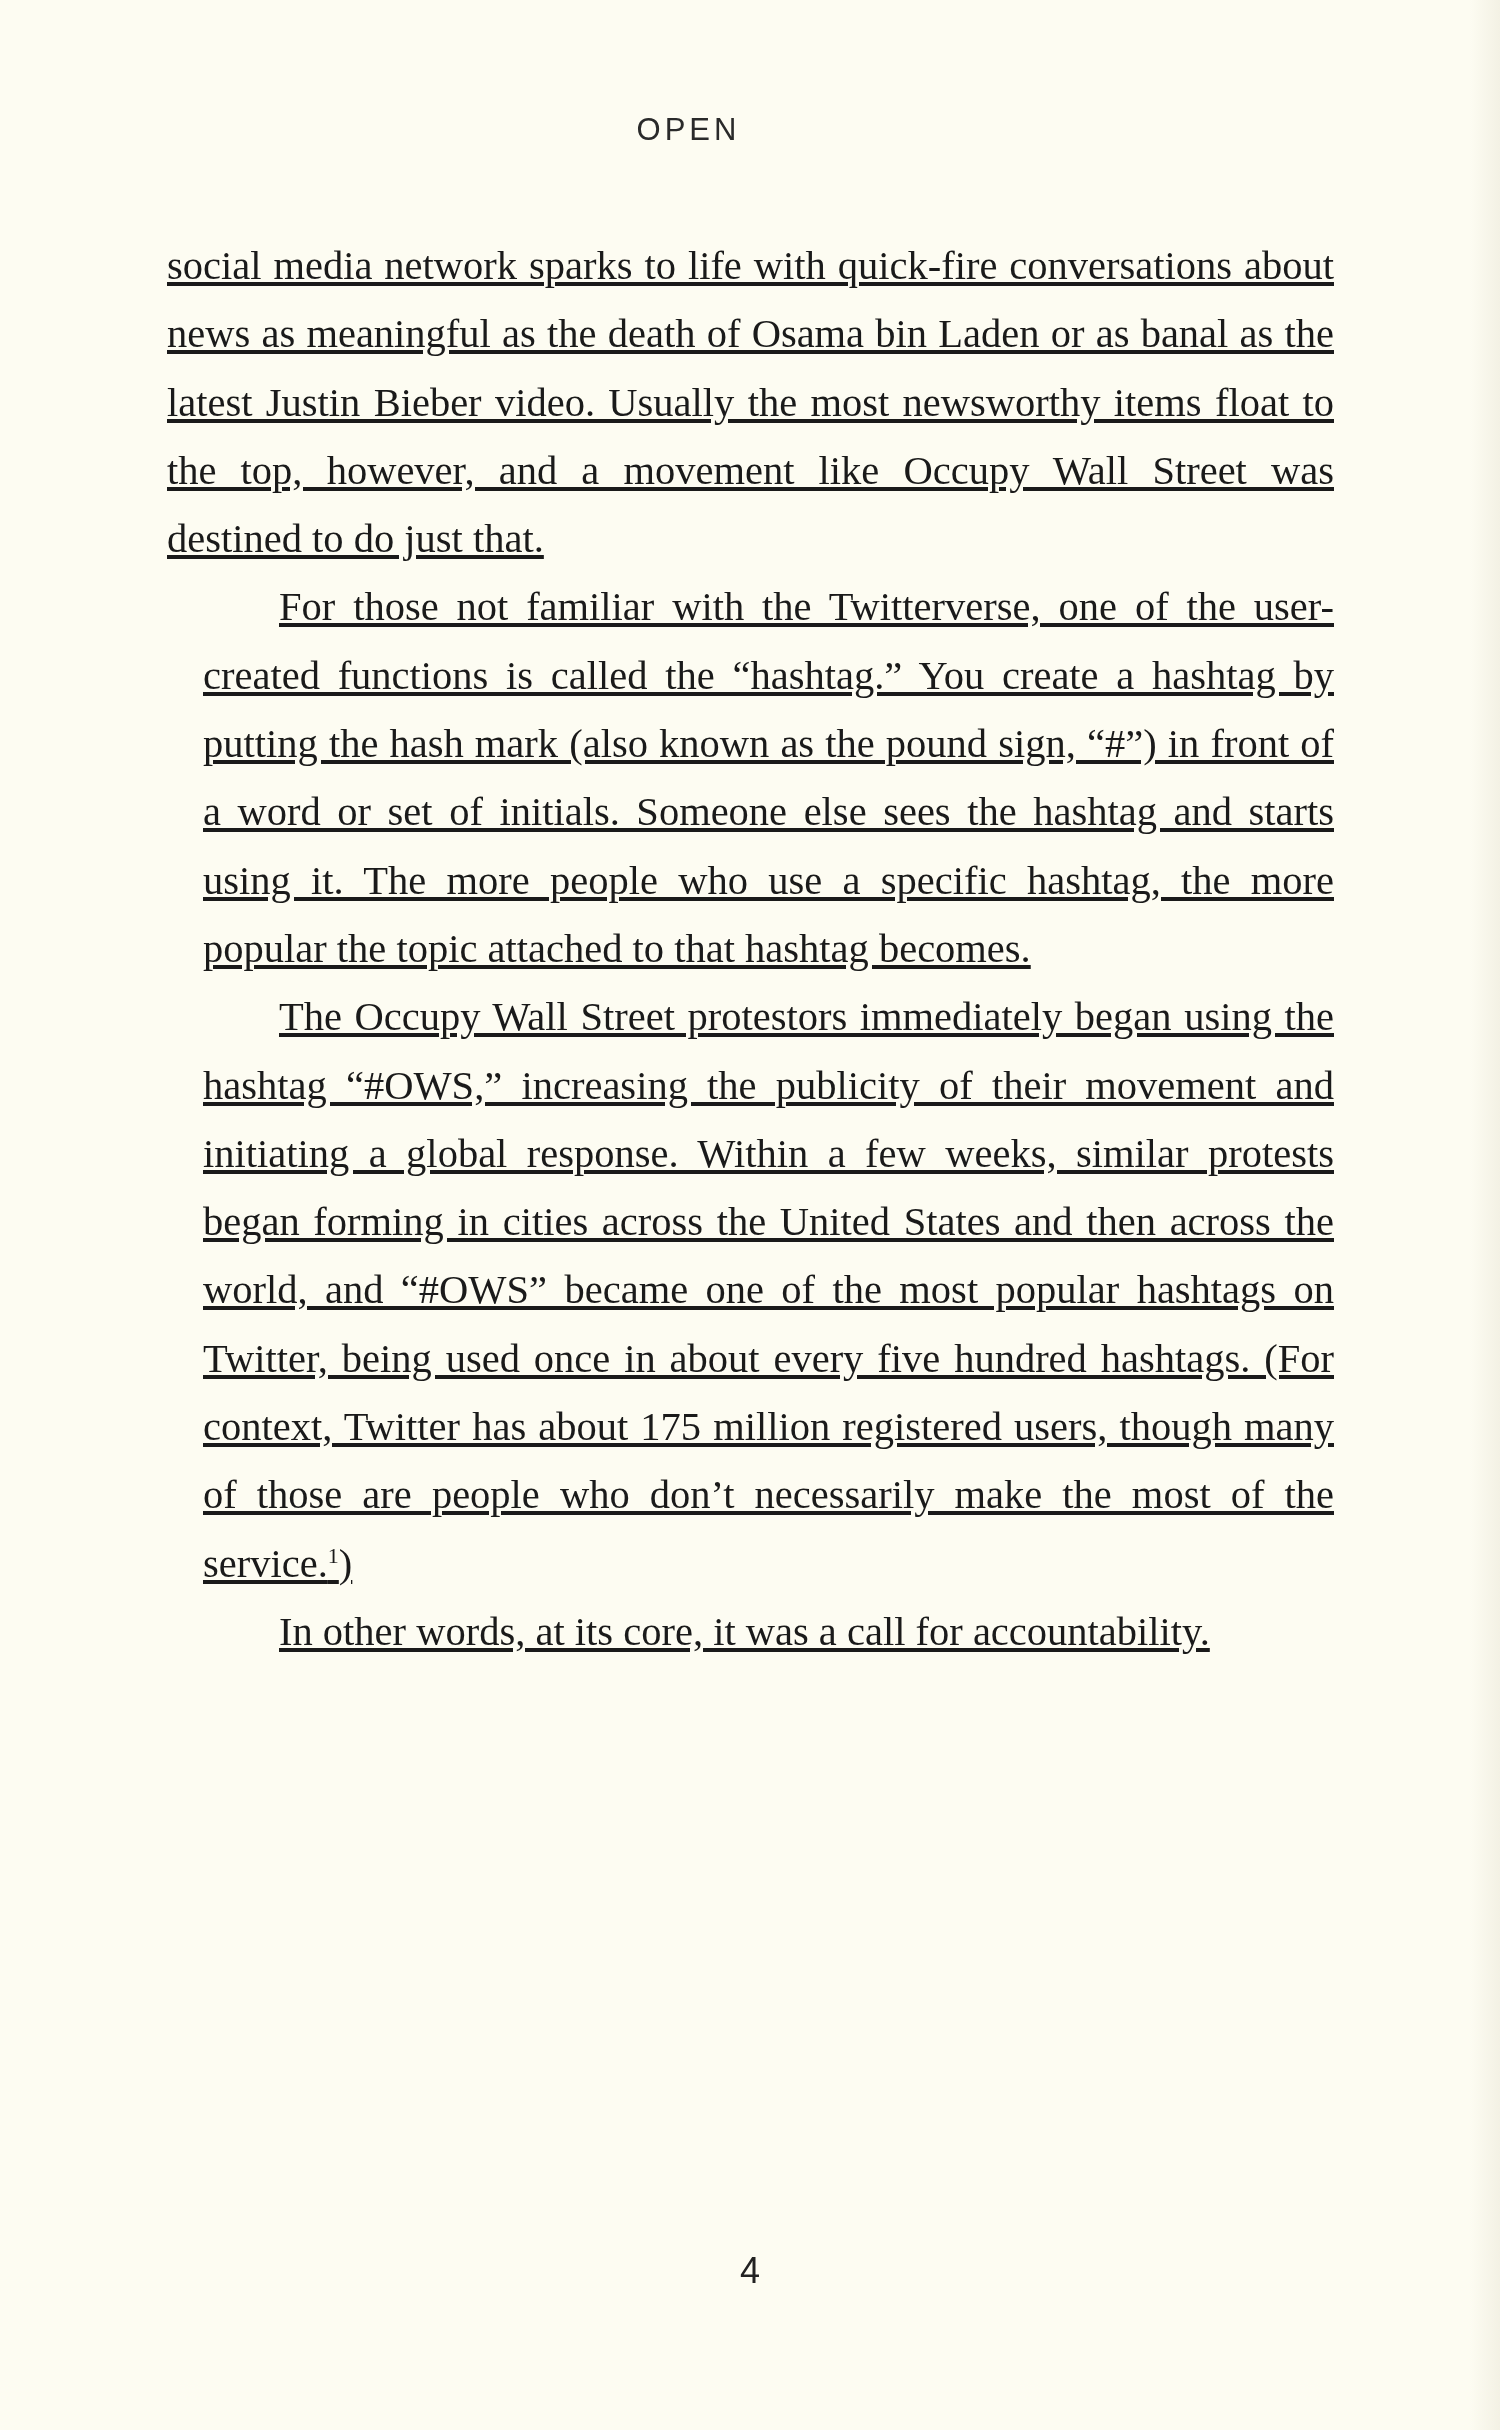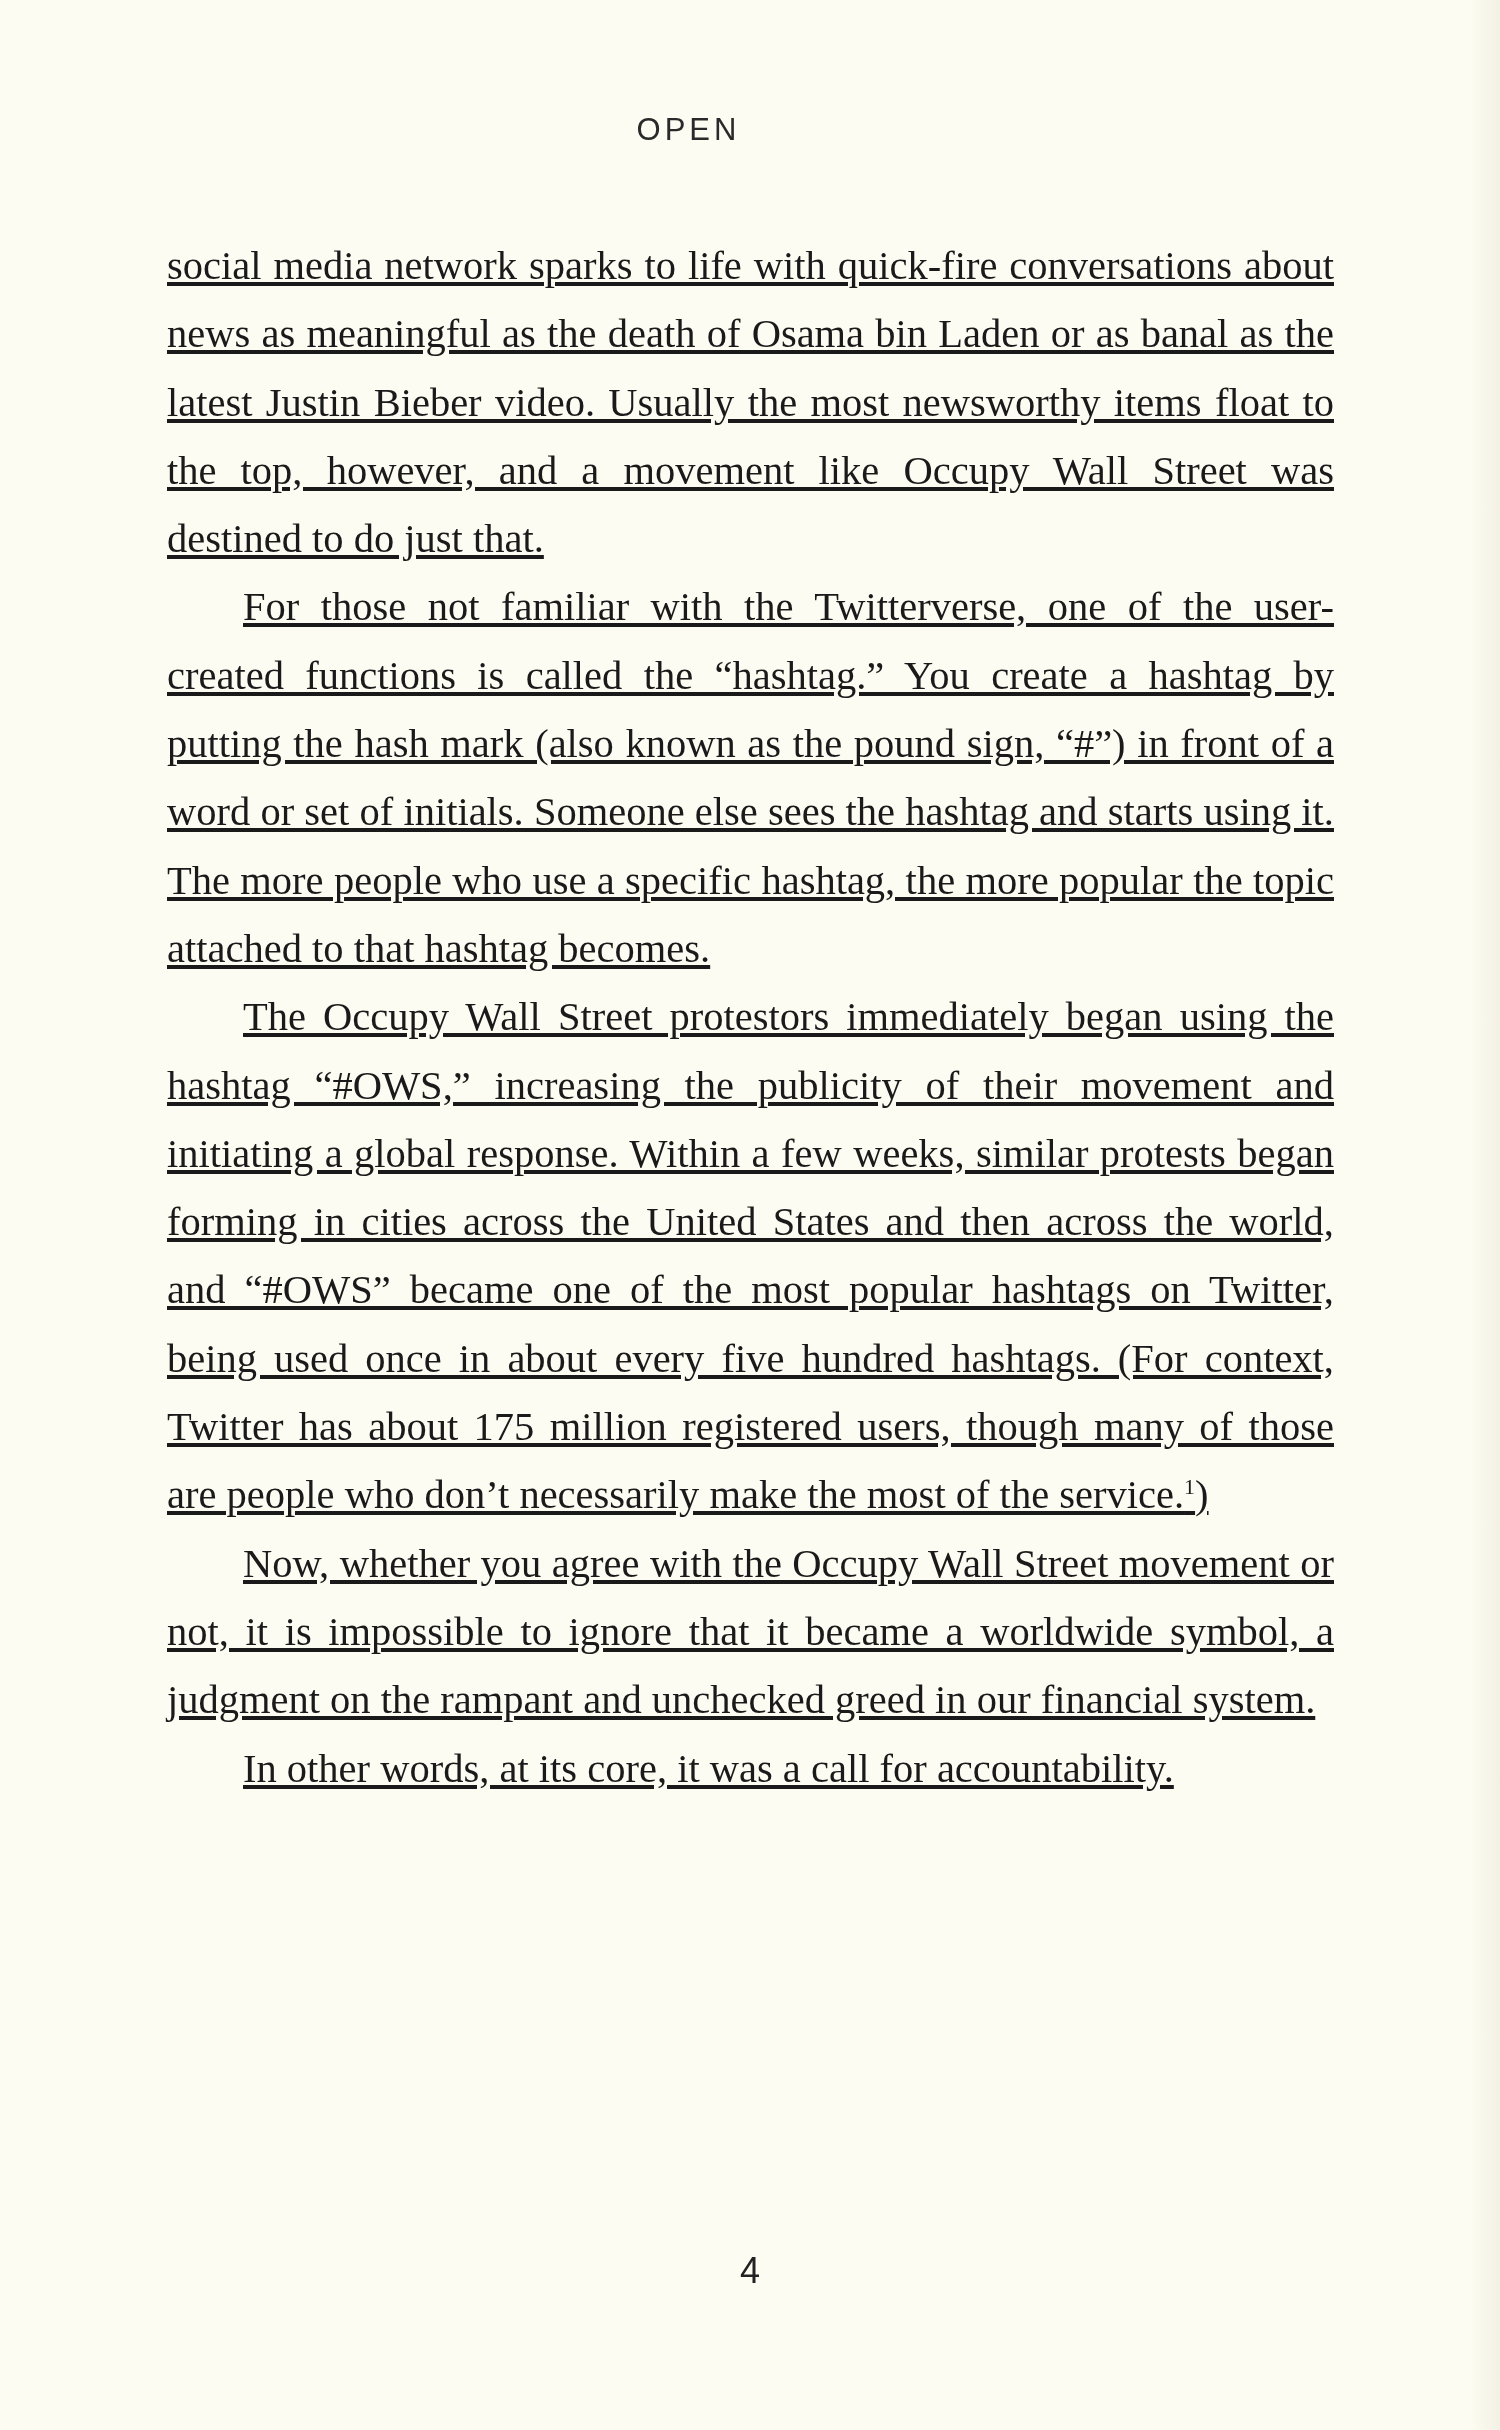--- a/index.html
+++ b/index.html
@@ -20,37 +20,36 @@
     text-align: center;
     font-family: "Liberation Sans", "DejaVu Sans", sans-serif;
     font-size: 31px; letter-spacing: 4px; color: #2a2a2a;
   }
   .body-text {
     position: absolute; top: 232px; left: 167px; width: 1167px;
     font-size: 40.5px; line-height: 68.3px;
     text-align: justify;
   }
   .body-text p { margin: 0; text-decoration: underline; }
-  .body-text p.indent { text-indent: 76px; }
+  .body-text p.indent { text-indent: 76px; margin-left: 36px; }
   sup { font-size: 22px; line-height: 0; vertical-align: 14px; }
   .page-number {
     position: absolute; top: 2250px; left: 0; width: 1500px;
     text-align: center;
     font-family: "Liberation Sans", "DejaVu Sans", sans-serif;
     font-size: 36px; color: #222;
   }
 </style>
 </head>
 <body>
 
 <div class="edge"></div>
 
 <div class="running-head">OPEN</div>
 
 <div class="body-text">
   <p>social media network sparks to life with quick-fire conversations about news as meaningful as the death of Osama bin Laden or as banal as the latest Justin Bieber video. Usually the most newsworthy items float to the top, however, and a movement like Occupy Wall Street was destined to do just that.</p>
   <p class="indent">For those not familiar with the Twitterverse, one of the user-created functions is called the “hashtag.” You create a hashtag by putting the hash mark (also known as the pound sign, “#”) in front of a word or set of initials. Someone else sees the hashtag and starts using it. The more people who use a specific hashtag, the more popular the topic attached to that hashtag becomes.</p>
   <p class="indent"><span>The Occupy Wall Street protestors immediately began using the hashtag “#OWS,” increasing the publicity of their movement and initiating a global response. Within a few weeks, similar protests began forming in cities across the United States and then across the world, and “#OWS” became one of the most popular hashtags on Twitter, being used once in about every five hundred hashtags. (For context, Twitter has about 175 million registered users, though many of those are people who don’t necessarily make the most of the service.</span><sup>1</sup><span>)</span></p>
-  <p class="indent">Now, whether you agree with the Occupy Wall Street movement or not, it is impossible to ignore that it became a worldwide symbol, a judgment on the rampant and unchecked greed in our financial system.</p>
   <p class="indent">In other words, at its core, it was a call for accountability.</p>
 </div>
 
 <div class="page-number">4</div>
 
 </body></html>

